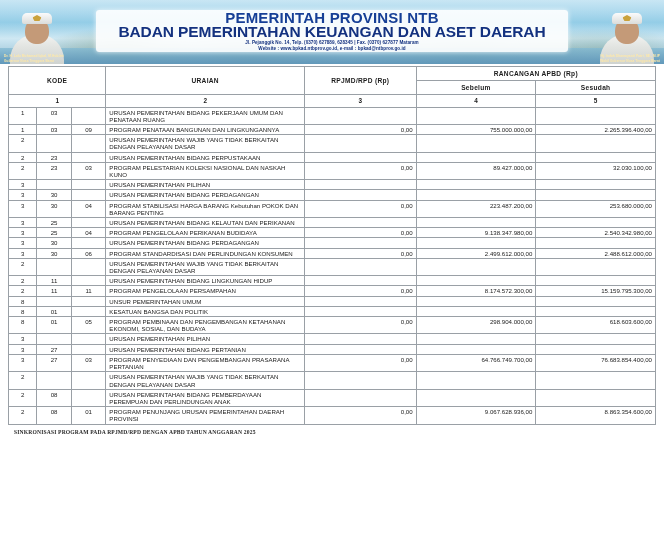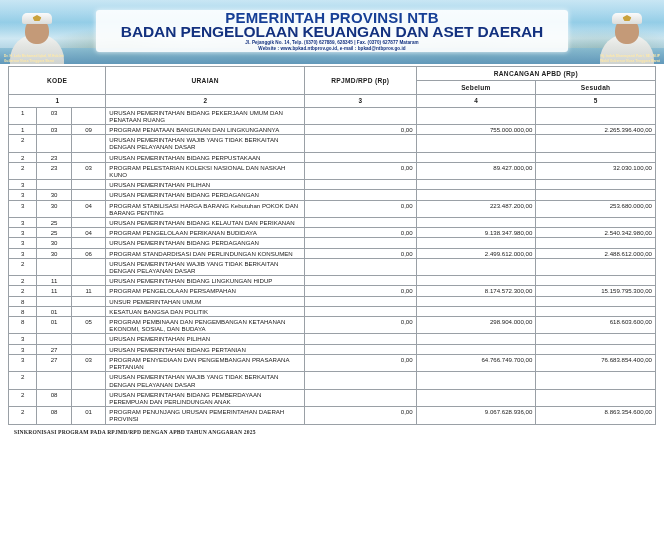--- a/index.html
+++ b/index.html
@@ -226,21 +226,21 @@
     <div class="pt-head"></div>
     <div class="pt-cap"></div>
     <div class="pt-caption">
       <div>Hj. Indah Dhamayanti Putri, SE., M.IP</div>
       <div>Wakil Gubernur Nusa Tenggara Barat</div>
     </div>
   </div>
 
   <div class="plate">
     <div class="line1">PEMERINTAH PROVINSI NTB</div>
-    <div class="line2">BADAN PENGELOLAAN KEUANGAN DAN ASET DAERAH</div>
+    <div class="line2">BADAN PEMERINTAHAN KEUANGAN DAN ASET DAERAH</div>
     <div class="line3">Jl. Pejanggik No. 14, Telp. (0370) 627889, 628345 | Fax. (0370) 627877 Mataram</div>
     <div class="line4">Website : www.bpkad.ntbprov.go.id, e-mail : bpkad@ntbprov.go.id</div>
   </div>
 </div>
 
 <div class="table-wrap">
   <table class="sync">
     <colgroup>
       <col class="c1">
         <col class="c2">

